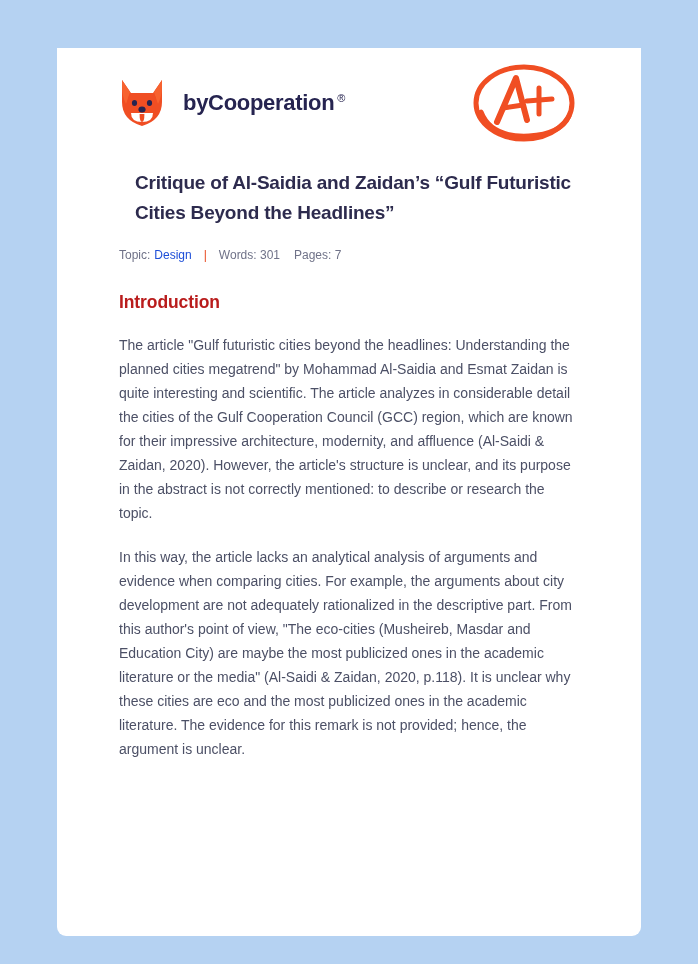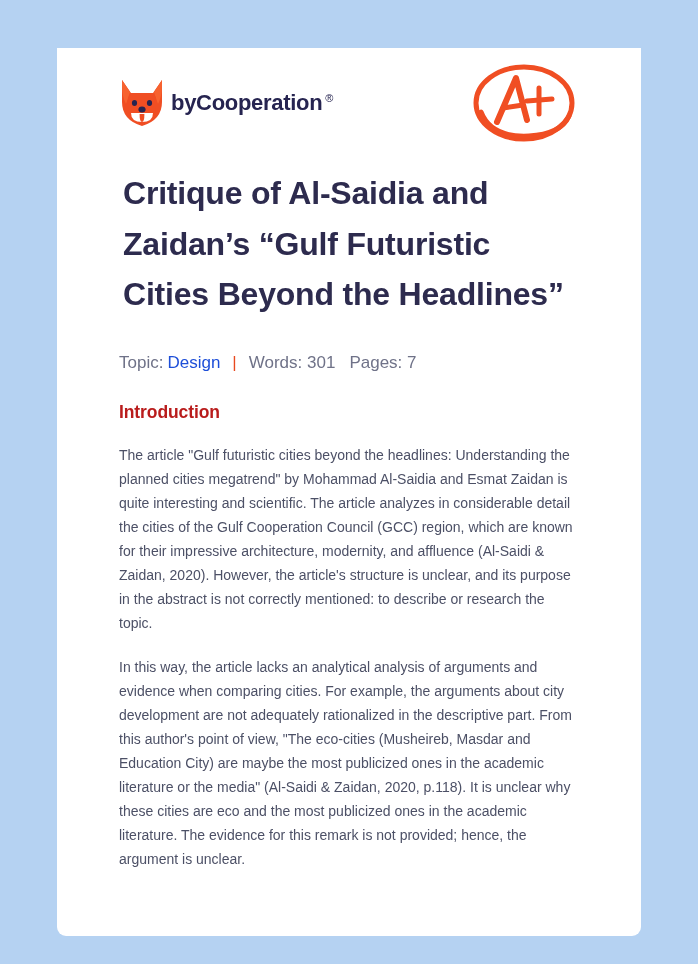--- a/index.html
+++ b/index.html
@@ -36,21 +36,21 @@
     display: flex;
     align-items: center;
     justify-content: space-between;
     height: 104px;
     padding-top: 6px;
   }
 
   .brand {
     display: flex;
     align-items: center;
-    gap: 6px;
+    gap: 18px;
   }
 
   .corgi-logo {
     width: 46px;
     height: 50px;
     display: block;
     flex: none;
   }
 
   .brand-wordmark {
@@ -71,32 +71,32 @@
   }
 
   .grade-badge {
     width: 110px;
     height: 86px;
     flex: none;
   }
 
   
   .doc-title {
-    margin: 16px 0 0 4px;
-    font-size: 32px;
+    margin: 16px 0 0 16px;
+    font-size: 19px;
     font-weight: bold;
     line-height: 1.58;
     color: #2d2b4e;
     letter-spacing: -0.2px;
   }
 
   
   .doc-meta {
-    margin-top: 34px;
-    font-size: 17px;
+    margin-top: 21px;
+    font-size: 12px;
     color: #6f7288;
     display: flex;
     align-items: center;
     line-height: 1;
     white-space: nowrap;
   }
   .doc-meta .meta-label { color: #6f7288; }
   .doc-meta .meta-strong {
     color: #1d4ed8;
     font-weight: normal;

